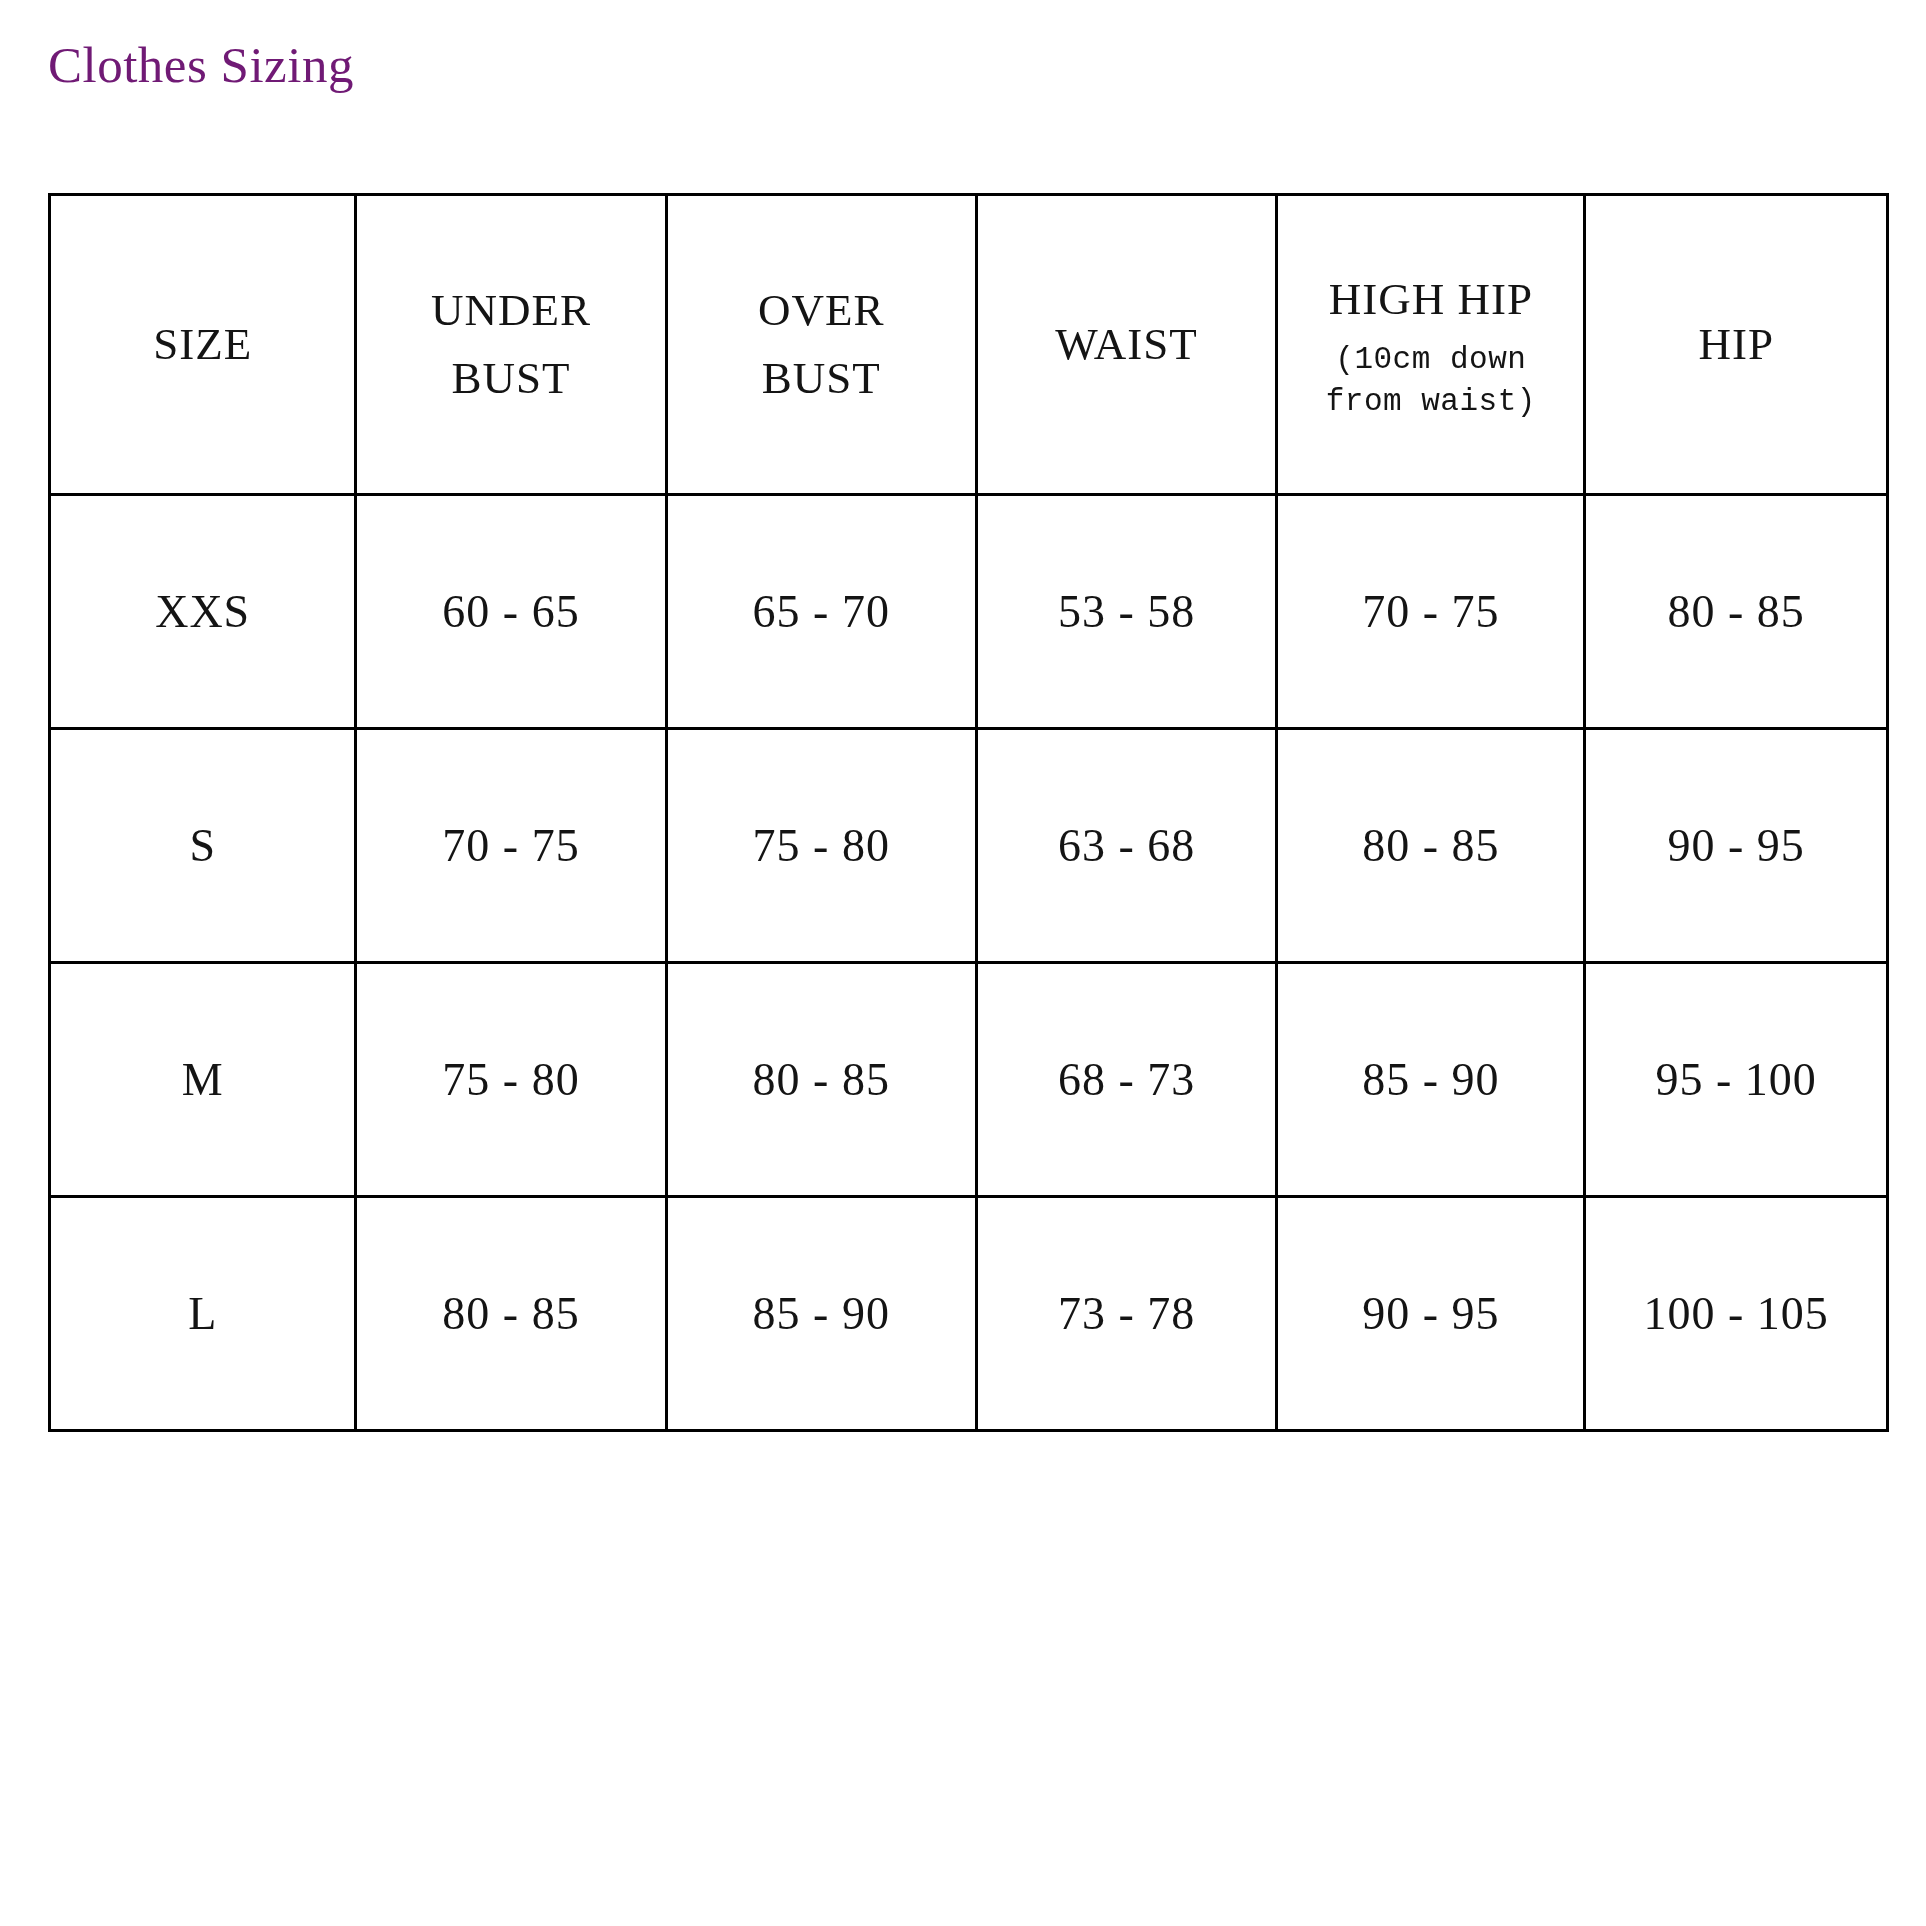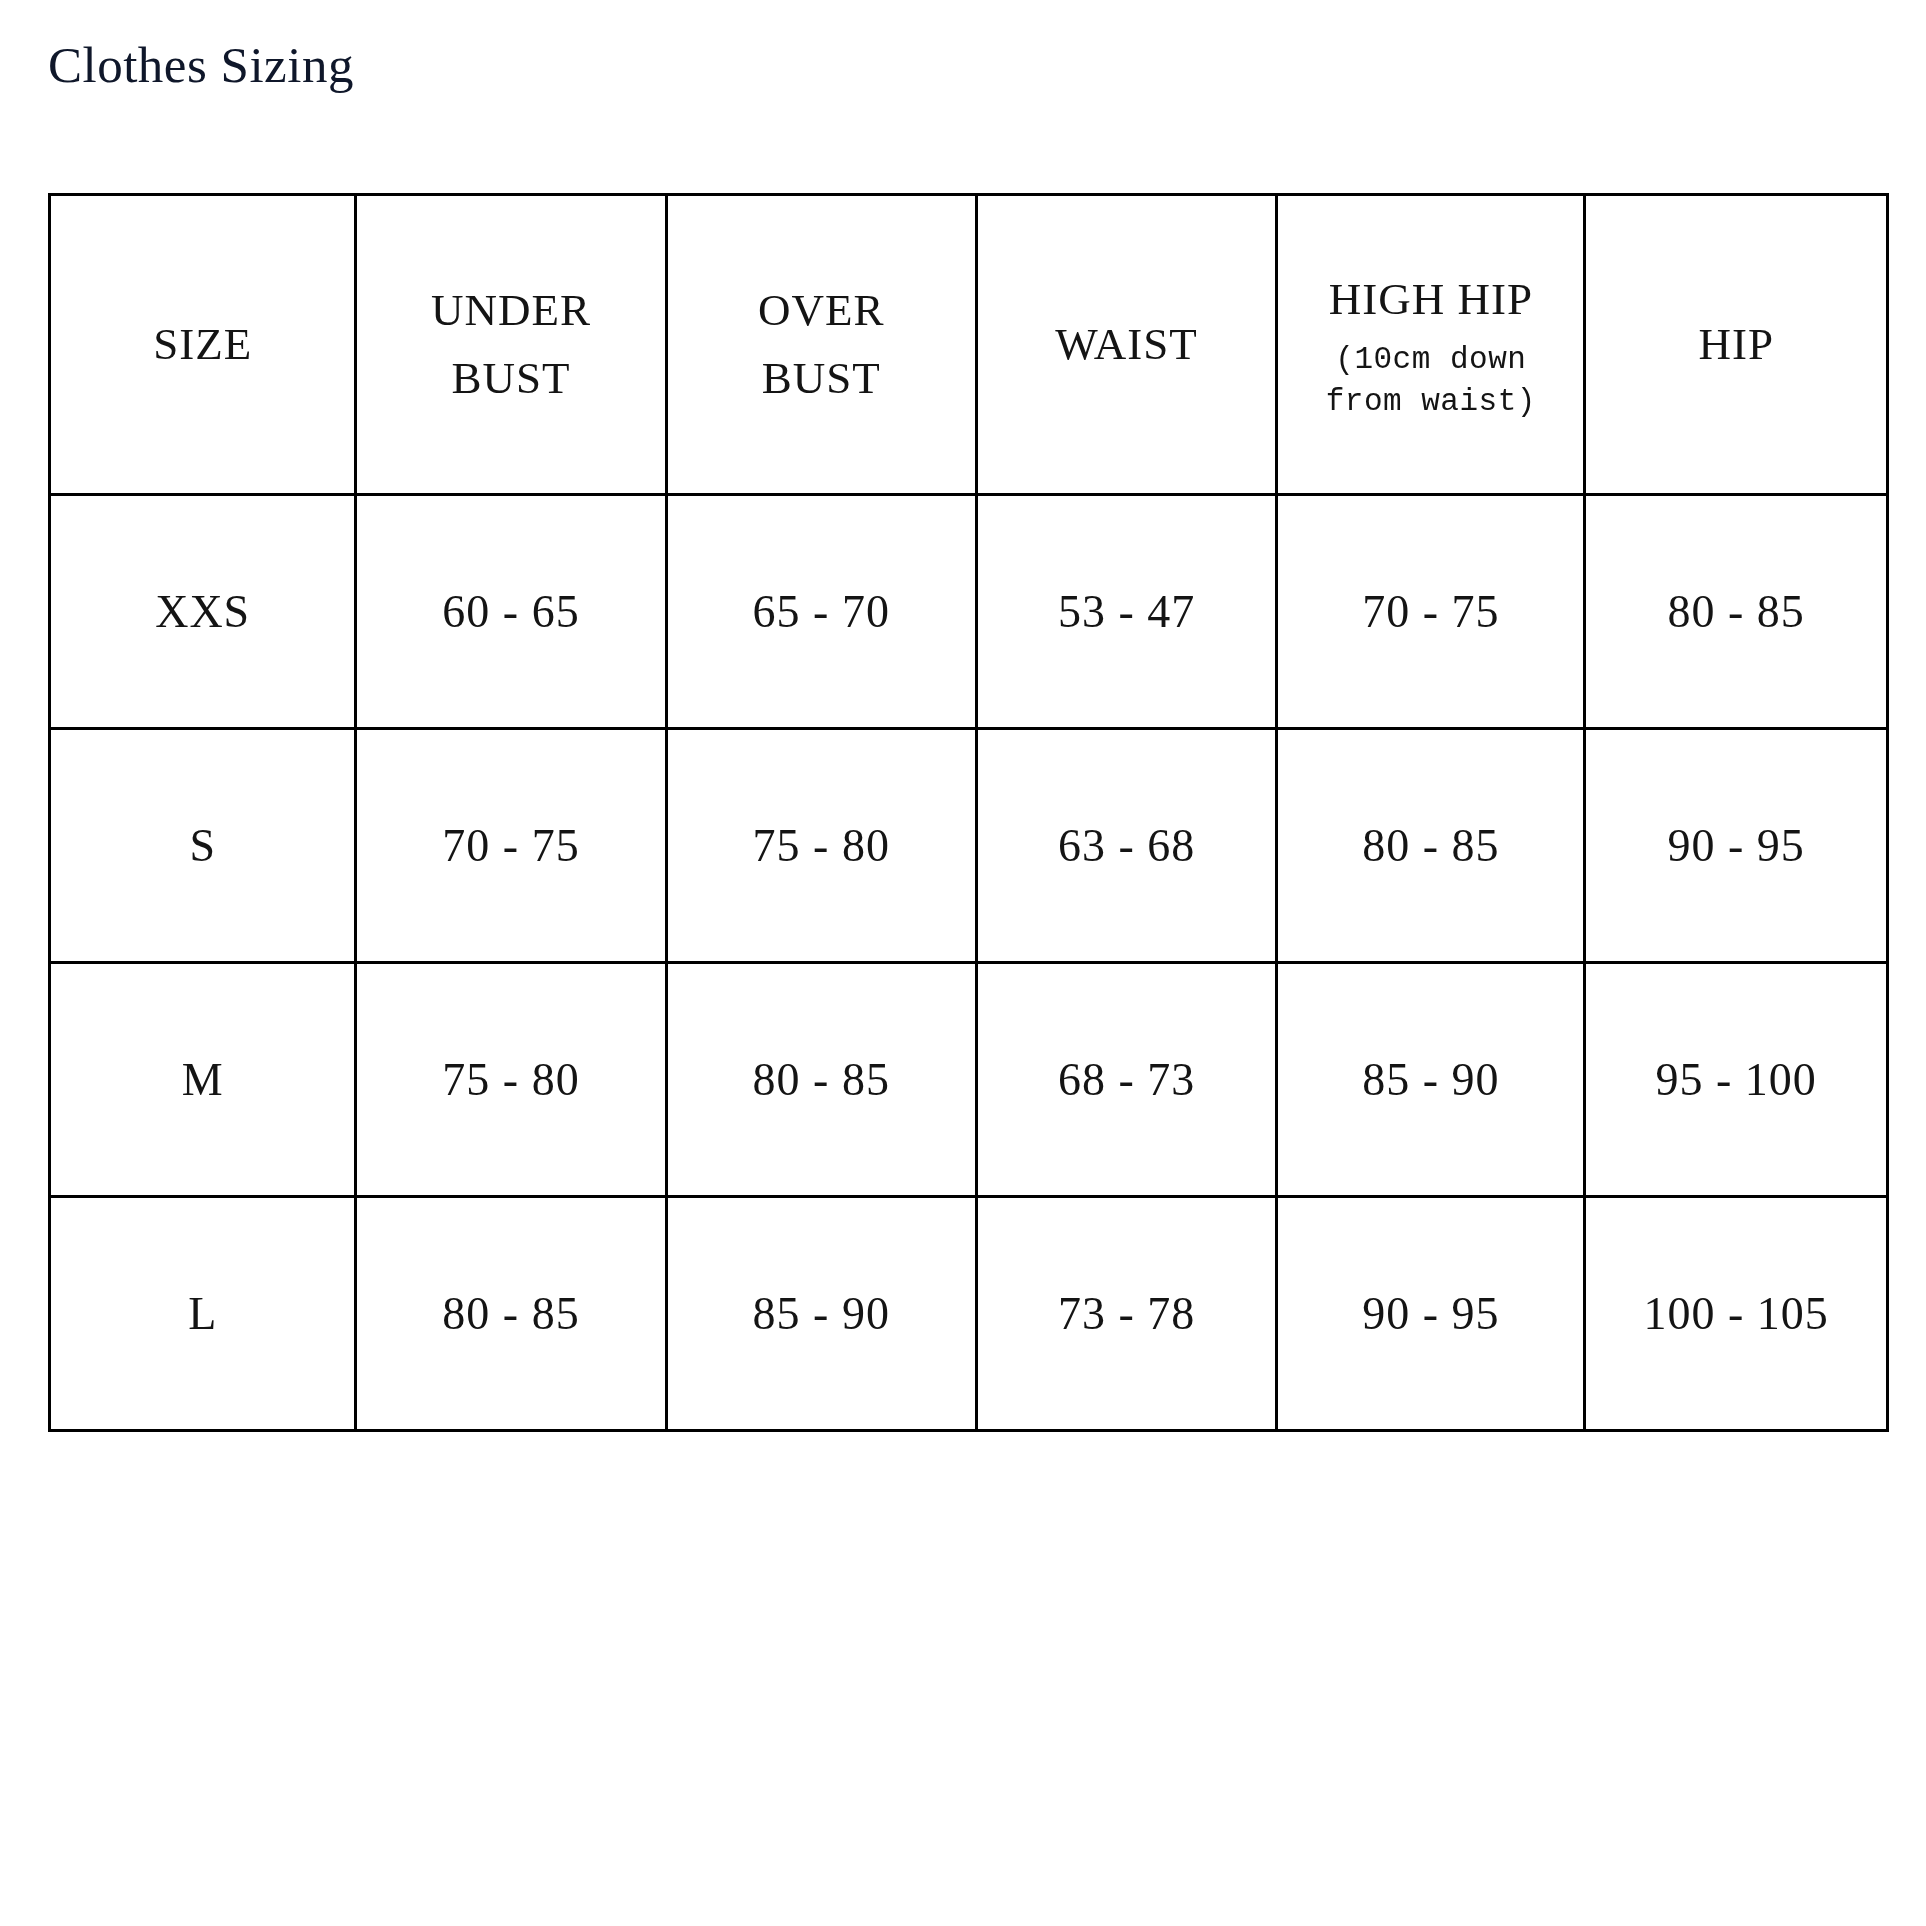--- a/index.html
+++ b/index.html
@@ -13,21 +13,21 @@
     position: relative;
     font-family: "Liberation Serif", serif;
     color: #141414;
   }
   .page-title {
     position: absolute;
     left: 48px;
     top: 36px;
     font-size: 51px;
     letter-spacing: 0.5px;
-    color: #0f172a;
+    color: #701a75;
     white-space: nowrap;
   }
   table.sizing-table {
     position: absolute;
     left: 48px;
     top: 193px;
     width: 1841px;
     border-collapse: collapse;
     table-layout: fixed;
     background: #c4b5fd;
@@ -114,21 +114,21 @@
       <th>
         <div class="hlabel">HIP</div>
 
       </th>
     </tr>
 
     <tr>
       <td>XXS</td>
       <td>60 - 65</td>
       <td>65 - 70</td>
-      <td>53 - 47</td>
+      <td>53 - 58</td>
       <td>70 - 75</td>
       <td>80 - 85</td>
     </tr>
 
 
     <tr>
       <td>S</td>
       <td>70 - 75</td>
       <td>75 - 80</td>
       <td>63 - 68</td>

